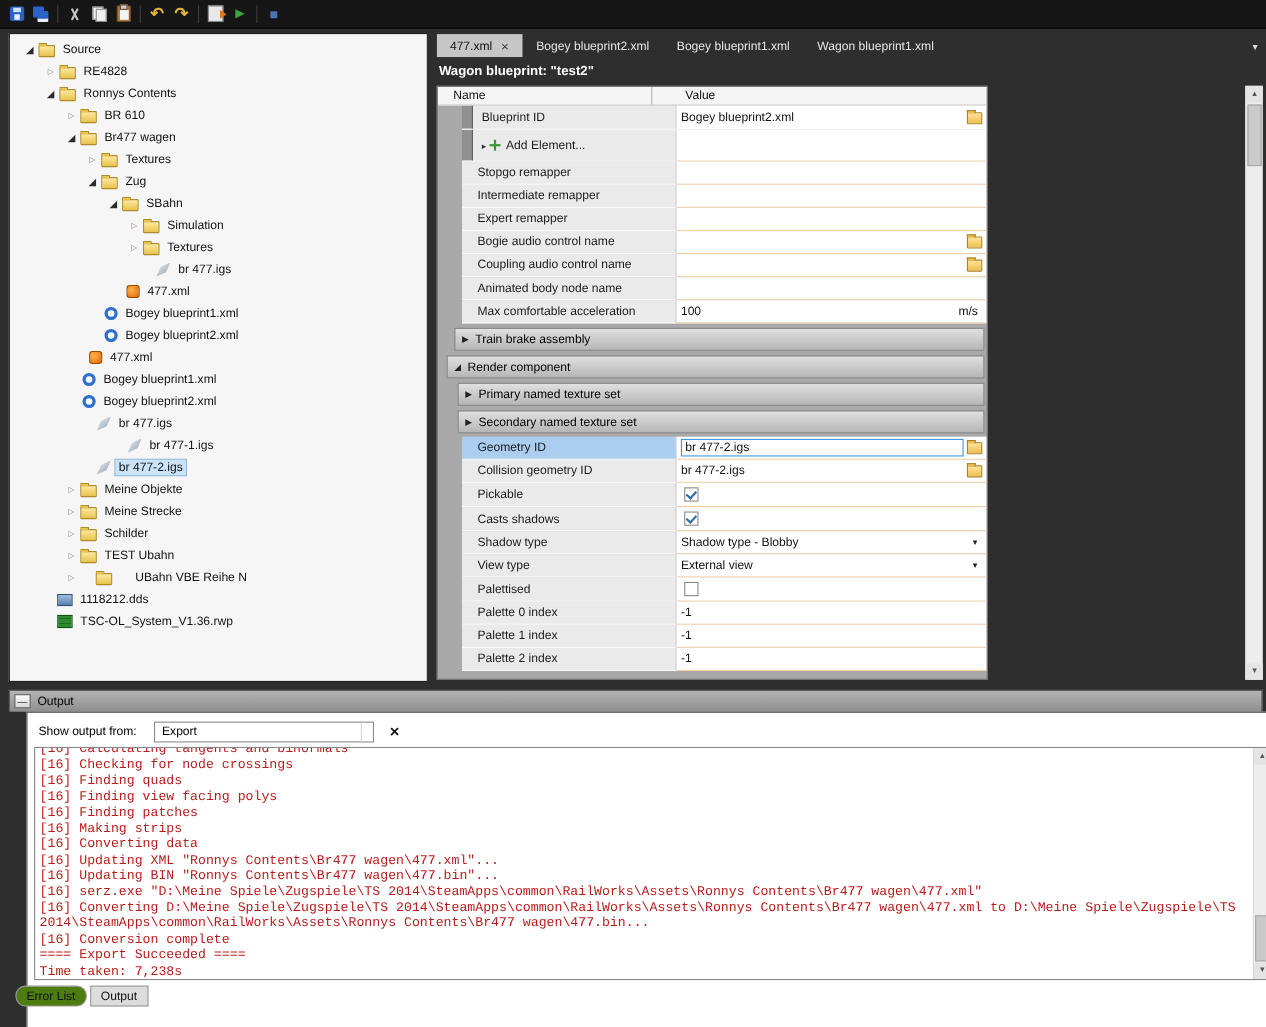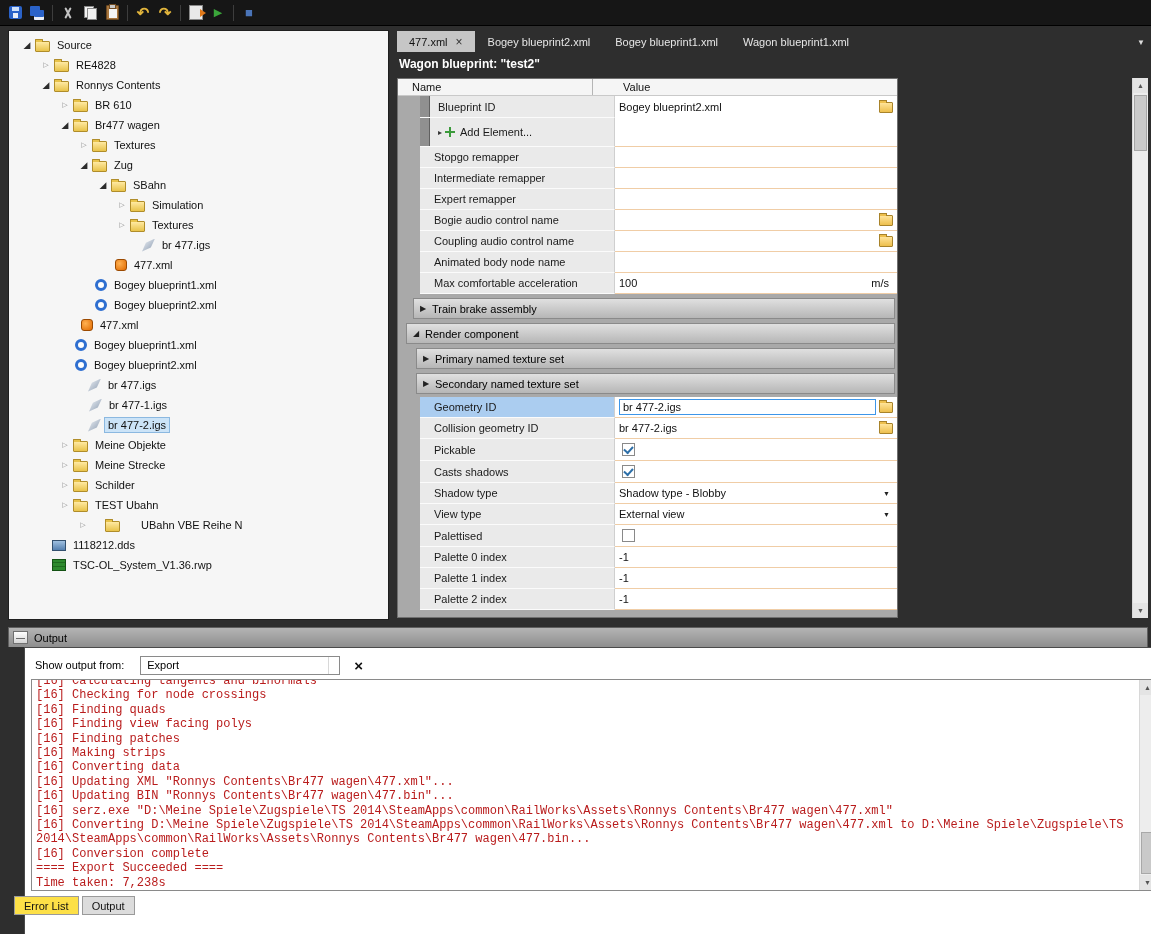--- a/index.html
+++ b/index.html
@@ -103,21 +103,21 @@
   .out-controls{padding:7px 0 4px 10px;height:20px;display:flex;align-items:center;font-size:11px;color:#000;}
   .combo{display:inline-flex;align-items:center;width:200px;height:19px;background:#fff;border:1px solid #8a8a8a;font-size:11px;padding-left:6px;box-sizing:border-box;margin-left:16px;}
   .combo-arrow{margin-left:auto;font-size:7px;color:#444;padding:0 5px;border-left:1px solid #d8d8d8;height:100%;display:flex;align-items:center;}
   .clearbtn{margin-left:14px;font-size:15px;font-weight:bold;color:#111;background:none;border:none;line-height:1;padding:0;}
   .log-wrap{position:relative;margin:0 8px 0 6px;height:212px;border:1px solid #8a8a8a;background:#fff;overflow:hidden;box-sizing:border-box;}
   .log-pre{margin:-6px 0 0;padding:0 20px 0 4px;font-family:Liberation Mono, monospace;font-size:12px;line-height:14.4px;color:#b91c1c;white-space:pre-wrap;overflow-wrap:break-word;}
   .log-scroll{position:absolute;top:0;right:0;bottom:0;width:15px;background:#ededed;border-left:1px solid #d8d8d8;box-sizing:border-box;}
   .log-thumb{position:absolute;left:1px;right:1px;bottom:16px;height:42px;background:#c9c9c9;border:1px solid #a8a8a8;box-sizing:border-box;}
   .out-tabs{position:absolute;left:0;top:269px;height:28px;display:flex;align-items:flex-start;padding-left:6px;gap:3px;}
   .btab{height:19px;padding:0 9px;display:flex;align-items:center;font-size:11px;color:#111;background:#dcdcdc;border:1px solid #9a9a9a;box-sizing:border-box;}
-  .btab.selected{background:#fde047;}
+  .btab.selected{background:#4d7c0f;border-radius:9px;}
 </style>
 </head>
 <body>
 
 <div class="toolbar">
     <button class="tb-btn">
       <span class="tbi tbi-save"></span>
     </button>
     <button class="tb-btn">
       <span class="tbi tbi-save-all"></span>
@@ -229,21 +229,21 @@
         <span class="tlabel">Bogey blueprint1.xml</span>
       </div>
       <div class="tree-row" style="padding-left: 66px;">
         <span class="ticon icon-blueprint"></span>
         <span class="tlabel">Bogey blueprint2.xml</span>
       </div>
       <div class="tree-row" style="padding-left: 79px;">
         <span class="ticon icon-igs"></span>
         <span class="tlabel">br 477.igs</span>
       </div>
-      <div class="tree-row" style="padding-left: 80px;">
+      <div class="tree-row" style="padding-left: 107px;">
         <span class="ticon icon-igs"></span>
         <span class="tlabel">br 477-1.igs</span>
       </div>
       <div class="tree-row selected" style="padding-left: 79px;">
         <span class="ticon icon-igs"></span>
         <span class="tlabel">br 477-2.igs</span>
       </div>
       <div class="tree-row" style="padding-left: 50px;">
         <span class="twisty collapsed">▷</span>
         <span class="ticon icon-folder"></span>
@@ -257,21 +257,21 @@
       <div class="tree-row" style="padding-left: 50px;">
         <span class="twisty collapsed">▷</span>
         <span class="ticon icon-folder"></span>
         <span class="tlabel">Schilder</span>
       </div>
       <div class="tree-row" style="padding-left: 50px;">
         <span class="twisty collapsed">▷</span>
         <span class="ticon icon-folder"></span>
         <span class="tlabel">TEST Ubahn</span>
       </div>
-      <div class="tree-row" style="padding-left: 68px; gap: 14px;">
+      <div class="tree-row" style="padding-left: 50px; gap: 14px;">
         <span class="twisty collapsed">▷</span>
         <span class="ticon icon-folder"></span>
         <span class="tlabel">UBahn VBE Reihe N</span>
       </div>
       <div class="tree-row" style="padding-left: 43px;">
         <span class="ticon icon-dds"></span>
         <span class="tlabel">1118212.dds</span>
       </div>
       <div class="tree-row" style="padding-left: 43px;">
         <span class="ticon icon-rwp"></span>

